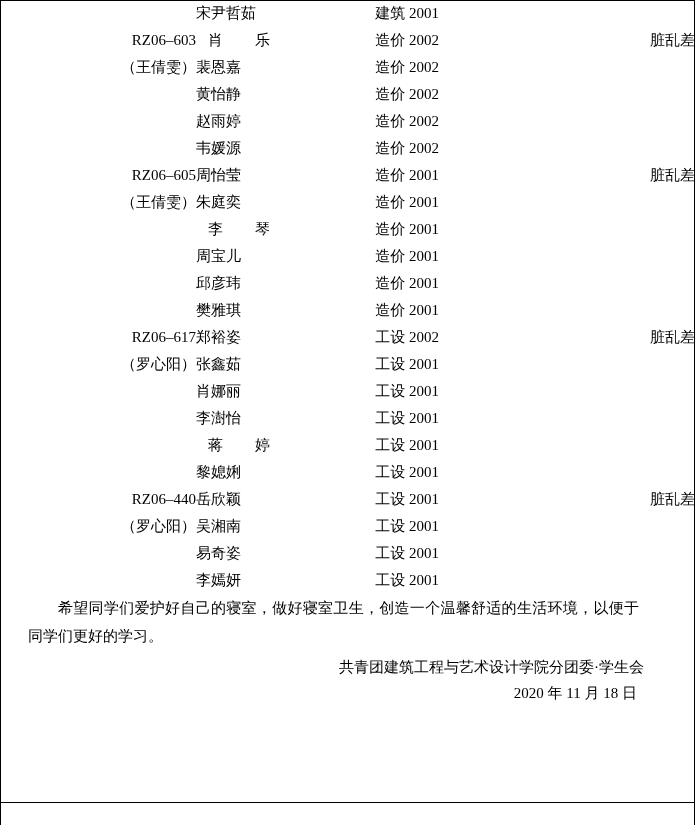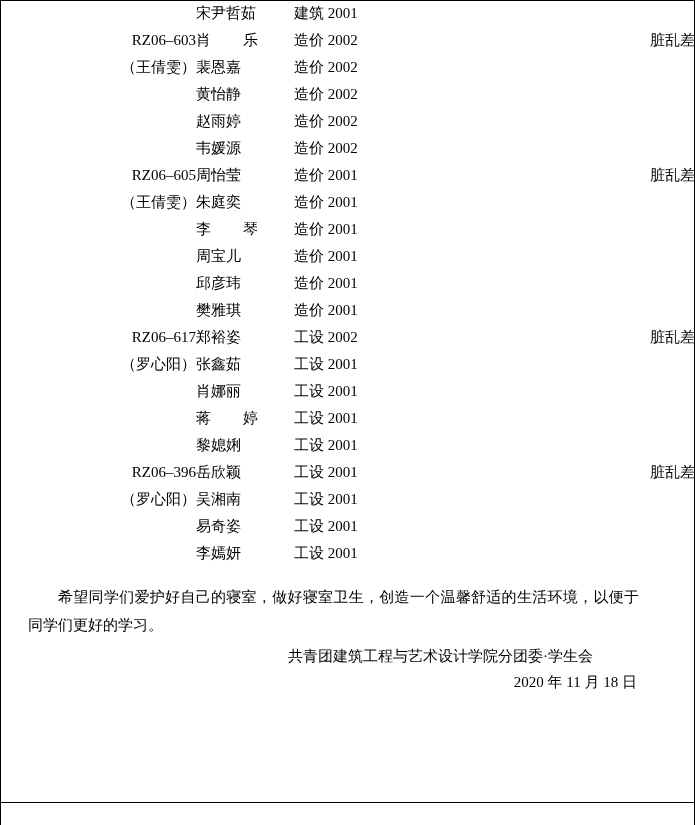--- a/index.html
+++ b/index.html
@@ -81,54 +81,54 @@
     box-sizing: border-box;
   }
   td.col-name {
     width: 98px;
     text-align: left;
     padding-left: 0px;
     box-sizing: border-box;
   }
   td.col-major {
     width: 145px;
-    text-align: left;
+    text-align: right;
     padding-left: 4px;
     box-sizing: border-box;
   }
   td.col-note {
     width: 256px;
     text-align: right;
     padding-left: 46px;
     box-sizing: border-box;
   }
   .name-2 {
     display: inline-block;
     width: 62px;
     text-align: justify;
     text-align-last: justify;
+    margin-left: 12px;
   }
   .name-3 {
     display: inline-block;
     width: 62px;
     text-align: left;
   }
   .closing {
-    margin-top: 16px;
     font-size: 15px;
     line-height: 28px;
     padding: 0 56px 0 28px;
     text-indent: 30px;
     text-align: justify;
   }
   .sign-line {
     font-size: 15px;
     line-height: 26px;
     text-align: right;
-    padding-right: 102px;
+    padding-right: 51px;
   }
   .sign-line.date {
     padding-right: 58px;
   }
   .spacer-tiny { height: 4px; }
 </style>
 </head>
 <body>
 
 <div class="page">
@@ -225,32 +225,38 @@
             <td class="col-note"></td>
           </tr>
           <tr>
             <td class="col-room"></td>
             <td class="col-name"><span class="name-3">肖娜丽</span></td>
             <td class="col-major">工设 2001</td>
             <td class="col-note"></td>
           </tr>
           <tr>
             <td class="col-room"></td>
+            <td class="col-name"><span class="name-3">李澍怡</span></td>
+            <td class="col-major">工设 2001</td>
+            <td class="col-note"></td>
+          </tr>
+          <tr>
+            <td class="col-room"></td>
             <td class="col-name"><span class="name-2">蒋　婷</span></td>
             <td class="col-major">工设 2001</td>
             <td class="col-note"></td>
           </tr>
           <tr>
             <td class="col-room"></td>
             <td class="col-name"><span class="name-3">黎媳娳</span></td>
             <td class="col-major">工设 2001</td>
             <td class="col-note"></td>
           </tr>
           <tr>
-            <td class="col-room">RZ06–396</td>
+            <td class="col-room">RZ06–440</td>
             <td class="col-name"><span class="name-3">岳欣颖</span></td>
             <td class="col-major">工设 2001</td>
             <td class="col-note">脏乱差</td>
           </tr>
           <tr>
             <td class="col-room">（罗心阳）</td>
             <td class="col-name"><span class="name-3">吴湘南</span></td>
             <td class="col-major">工设 2001</td>
             <td class="col-note"></td>
           </tr>

